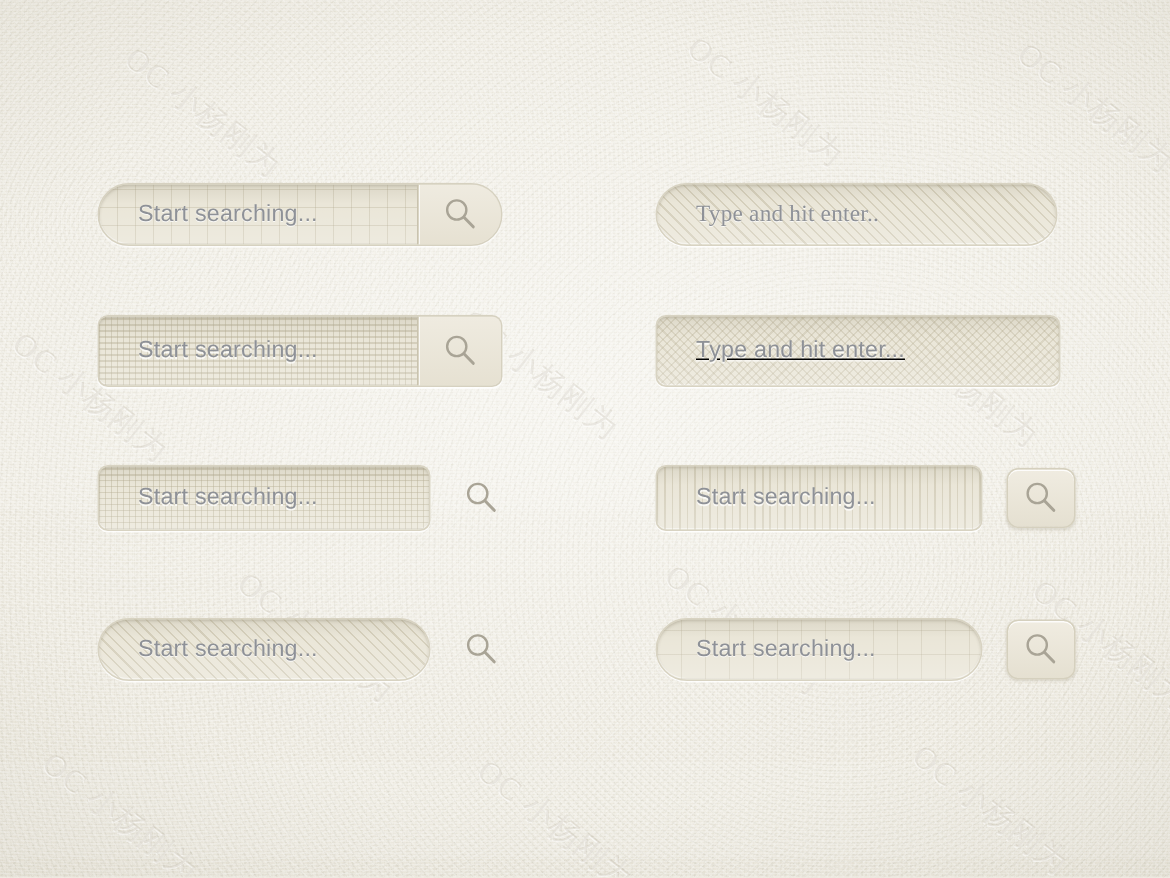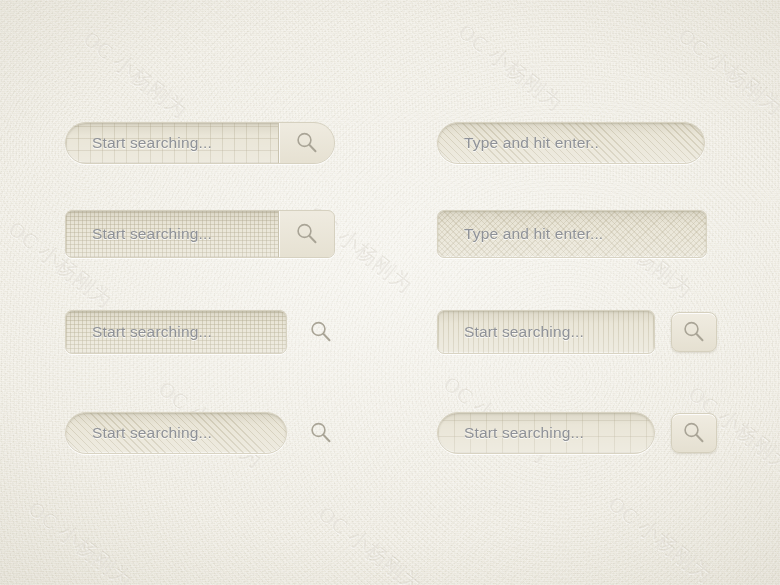--- a/index.html
+++ b/index.html
@@ -280,25 +280,25 @@
         <div class="bareicon" style="margin-left: 14px;">
           <span style="display: flex;">
             <svg class="mag" width="26" height="26" viewBox="0 0 26 26">
               <circle cx="10.5" cy="10" r="6.4" stroke-width="1.6"></circle>
               <line x1="15.3" y1="14.8" x2="21.5" y2="21.2" stroke-width="2"></line>
             </svg>
           </span>
         </div>
       </div>
       <div class="row" style="left: 437px; top: 122px;">
-        <div class="field sh-pill pat-diag" role="textbox" style="width: 268px; height: 42px; padding-left: 26px;">
+        <div class="field sh-pill pat-diag" role="textbox" style="width: 268px; height: 42px; padding-left: 26px; font-family: Liberation Serif, serif;">
           <span class="ph">Type and hit enter..</span>
         </div>
       </div>
-      <div class="row" style="left: 437px; top: 210px;">
+      <div class="row" style="left: 437px; top: 210px; text-decoration: underline;">
         <div class="field sh-rect pat-cross" role="textbox" style="width: 270px; height: 48px; padding-left: 26px;">
           <span class="ph">Type and hit enter...</span>
         </div>
       </div>
       <div class="row" style="left: 437px; top: 310px;">
         <div class="field sh-rect pat-vert" role="textbox" style="width: 218px; height: 44px; padding-left: 26px;">
           <span class="ph">Start searching...</span>
         </div>
         <div class="sqbtn" style="margin-left: 16px;">
           <span style="display: flex;">

